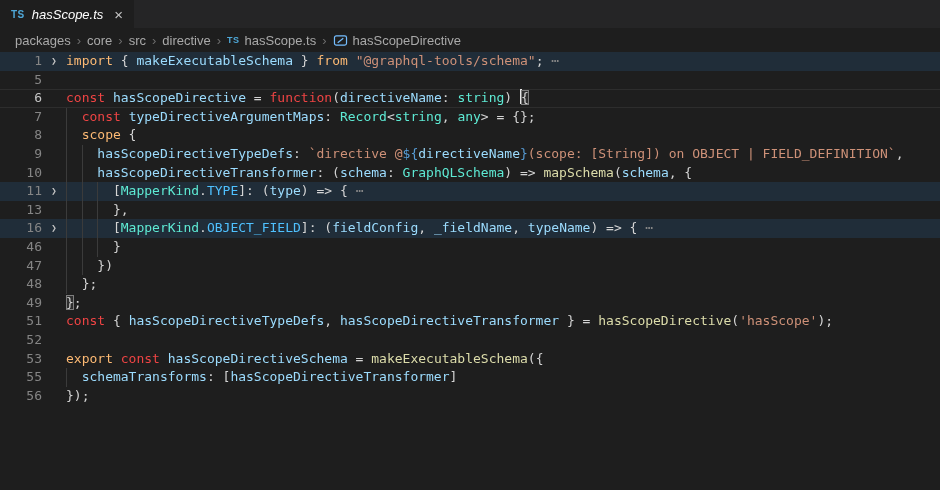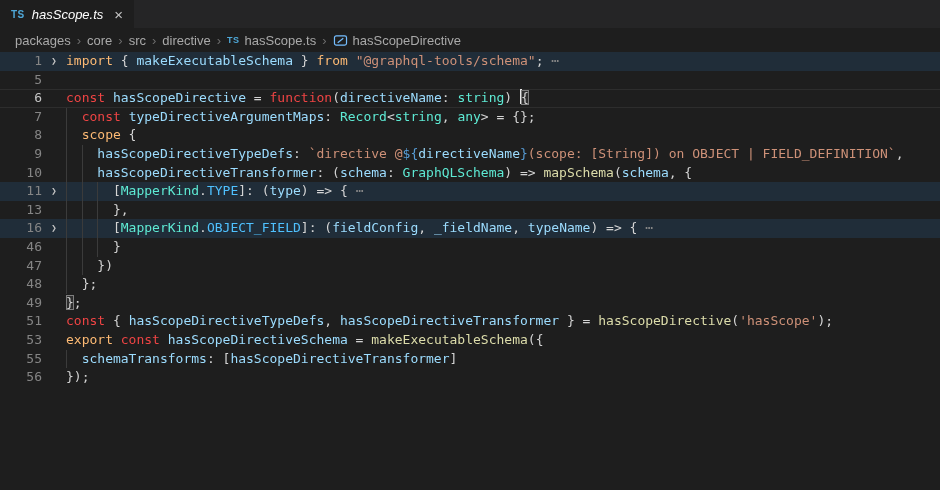--- a/index.html
+++ b/index.html
@@ -182,20 +182,27 @@
       </div>
       <div class="row">
         <div class="gutter">
           <span class="num">51</span>
           <span class="fold"></span>
         </div>
         <div class="code"><span class="tk-kw">const</span><span class="tk-pn"> { </span><span class="tk-var">hasScopeDirectiveTypeDefs</span><span class="tk-pn">, </span><span class="tk-var">hasScopeDirectiveTransformer</span><span class="tk-pn"> } = </span><span class="tk-fn">hasScopeDirective</span><span class="tk-pn">(</span><span class="tk-str">'hasScope'</span><span class="tk-pn">);</span></div>
       </div>
       <div class="row">
         <div class="gutter">
+          <span class="num">52</span>
+          <span class="fold"></span>
+        </div>
+        <div class="code"></div>
+      </div>
+      <div class="row">
+        <div class="gutter">
           <span class="num">53</span>
           <span class="fold"></span>
         </div>
         <div class="code"><span class="tk-kwc">export</span><span class="tk-pn"> </span><span class="tk-kw">const</span><span class="tk-pn"> </span><span class="tk-var">hasScopeDirectiveSchema</span><span class="tk-pn"> = </span><span class="tk-fn">makeExecutableSchema</span><span class="tk-pn">({</span></div>
       </div>
       <div class="row">
         <div class="gutter">
           <span class="num">55</span>
           <span class="fold"></span>
         </div>

